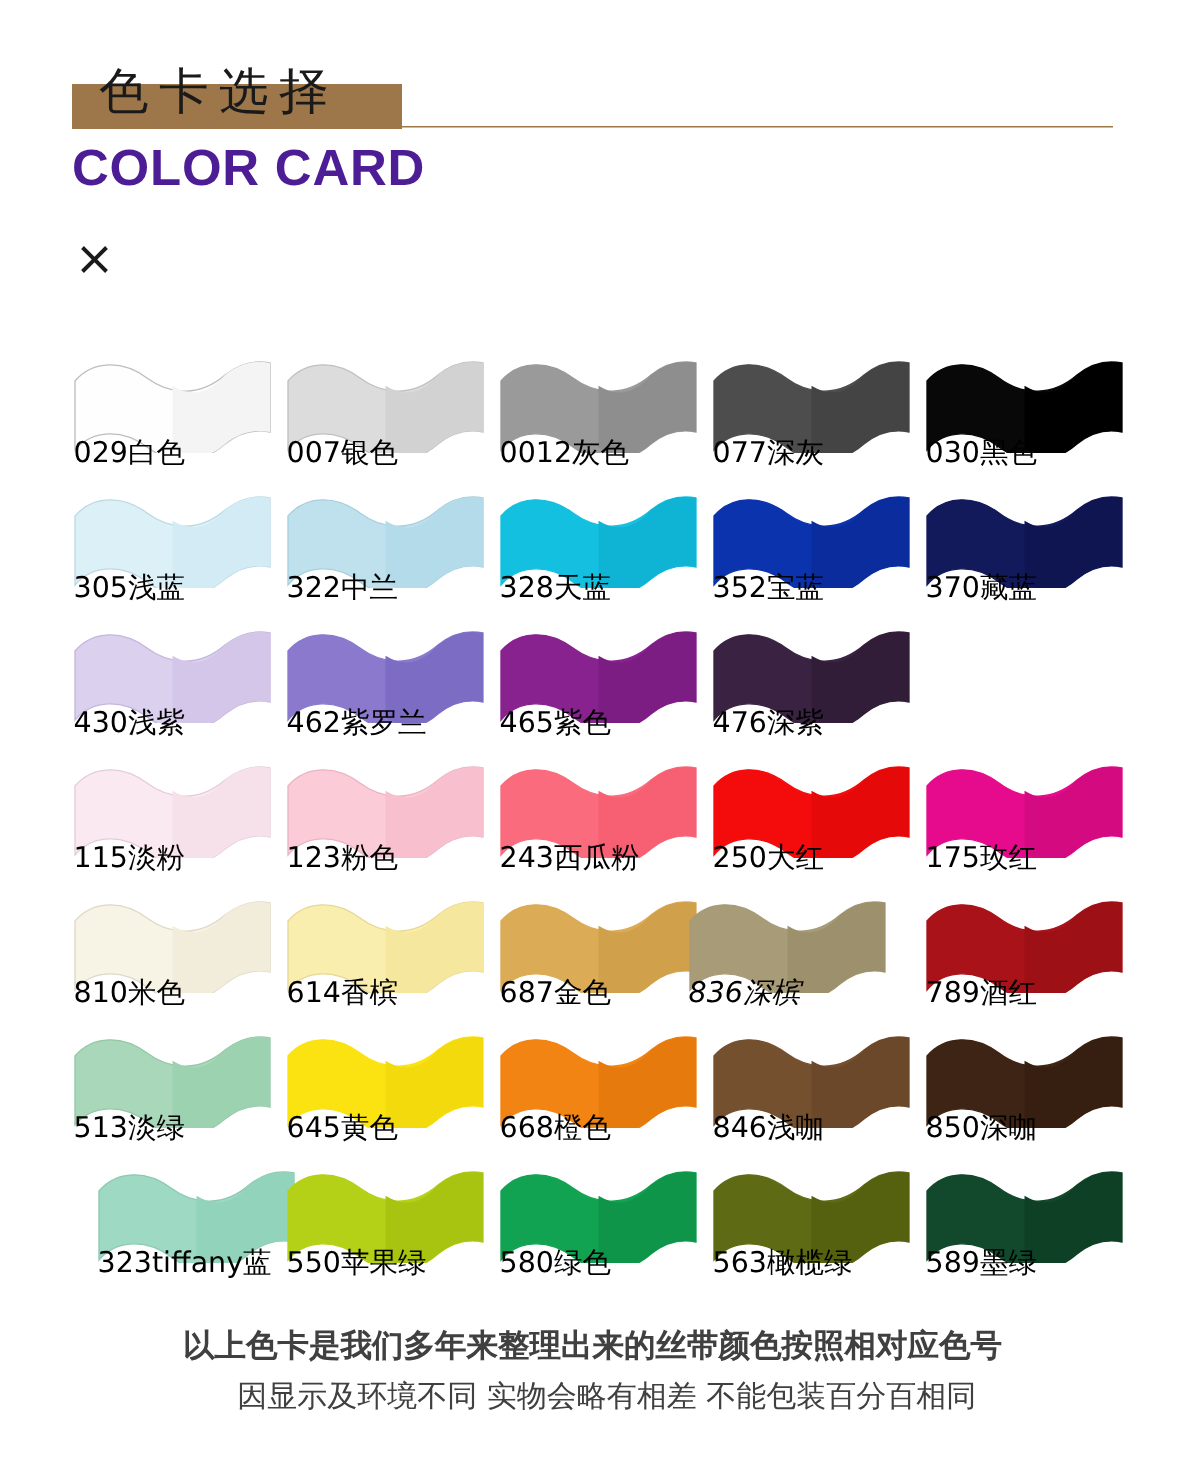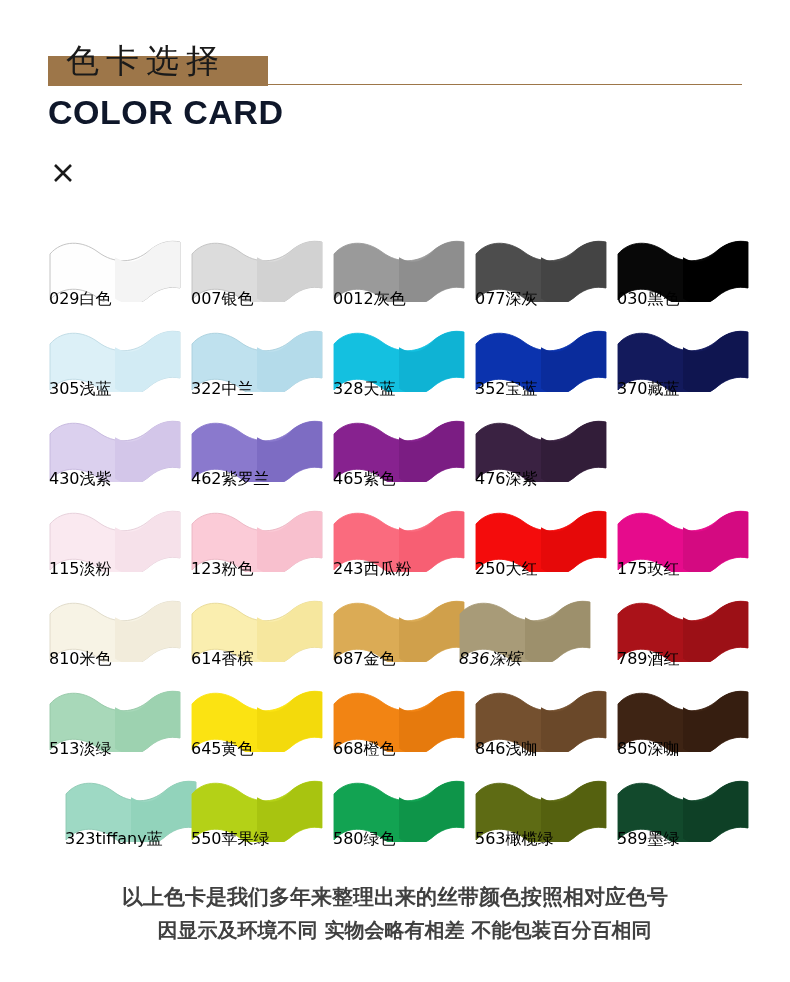--- a/index.html
+++ b/index.html
@@ -61,21 +61,21 @@
     padding-left: 18px;
   }
   #title-en {
     position: absolute;
     left: 48px;
     top: 93px;
     font-family: "Liberation Sans", "DejaVu Sans", sans-serif;
     font-size: 34px;
     font-weight: bold;
     letter-spacing: 0.5px;
-    color: #0f172a;
+    color: #4c1d95;
     white-space: nowrap;
   }
   #close-btn {
     position: absolute;
     left: 50px;
     top: 160px;
     width: 26px;
     height: 26px;
     cursor: pointer;
     display: flex;
@@ -113,21 +113,21 @@
   .swatch-ribbon svg {
     display: block;
     width: 134px;
     height: 62px;
   }
   .swatch-label {
     position: absolute;
     left: 7px;
     top: 57px;
     font-family: "DejaVu Sans", "Liberation Sans", sans-serif;
-    font-size: 16px;
+    font-size: 19px;
     font-weight: 400;
     color: #000000;
     white-space: nowrap;
     letter-spacing: 0px;
     z-index: 5;
   }
 
   
   #footer {
     position: absolute;
@@ -141,21 +141,21 @@
     color: #404040;
     white-space: nowrap;
   }
   #footer-line-1 {
     font-size: 21px;
     font-weight: 600;
     line-height: 34px;
   }
   #footer-line-2 {
     font-size: 20px;
-    font-weight: 700;
+    font-weight: 400;
     line-height: 32px;
     padding-left: 19px;
   }
 </style>
 </head>
 <body>
 
 <div id="header">
   <div id="title-bar"></div>
   <div id="title-rule"></div>

